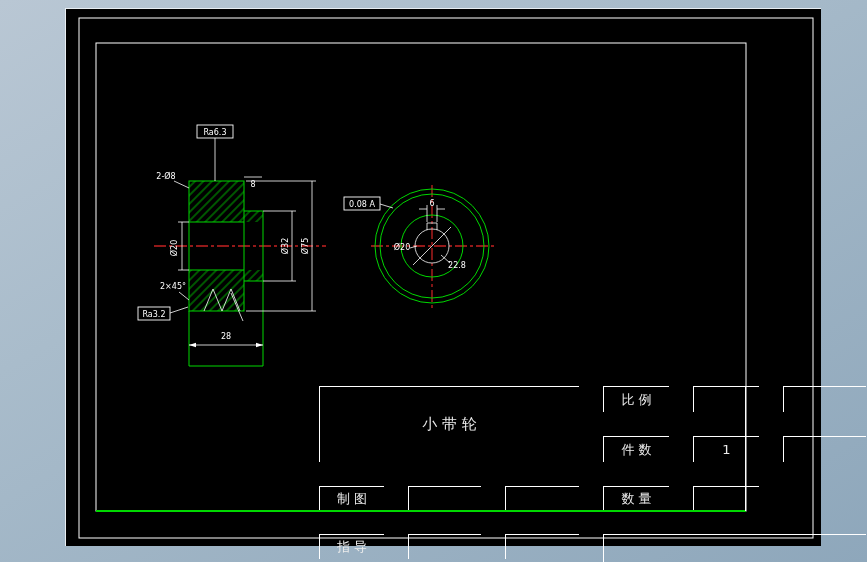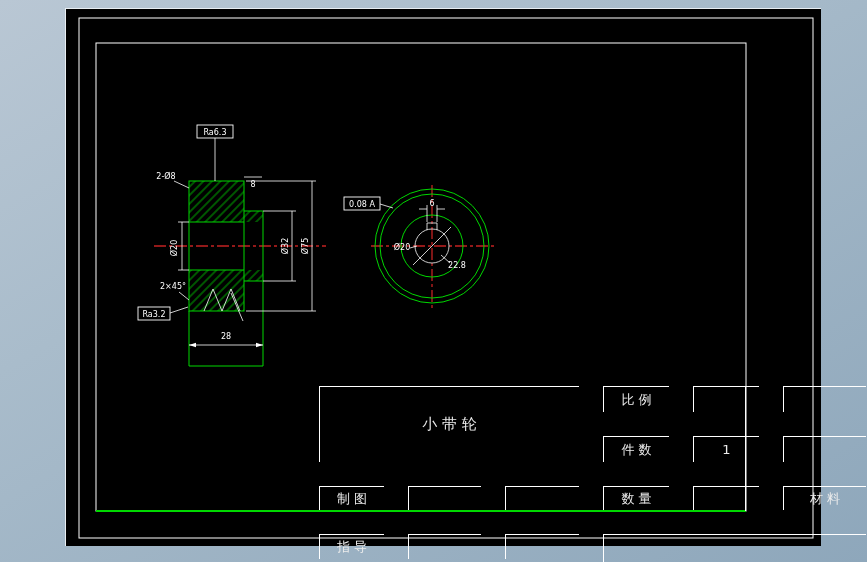--- a/index.html
+++ b/index.html
@@ -168,21 +168,20 @@
 
       <div class="cell" style="grid-area:2/4/3/5">件 数</div>
       <div class="cell" style="grid-area:2/5/3/6">1</div>
       <div class="cell" style="grid-area:2/6/3/7"></div>
 
       <div class="cell" style="grid-area:3/1/4/2">制 图</div>
       <div class="cell" style="grid-area:3/2/4/3"></div>
       <div class="cell" style="grid-area:3/3/4/4"></div>
       <div class="cell" style="grid-area:3/4/4/5">数 量</div>
       <div class="cell" style="grid-area:3/5/4/6"></div>
-      <div class="cell" style="grid-area:3/6/4/7">材 料</div>
 
       <div class="cell" style="grid-area:4/1/5/2">指 导</div>
       <div class="cell" style="grid-area:4/2/5/3"></div>
       <div class="cell" style="grid-area:4/3/5/4"></div>
 
       <div class="cell" style="grid-area:5/1/6/2">审 核</div>
       <div class="cell" style="grid-area:5/2/6/3"></div>
       <div class="cell" style="grid-area:5/3/6/4"></div>
 
       <div class="cell" style="grid-area:4/4/6/7"></div>

